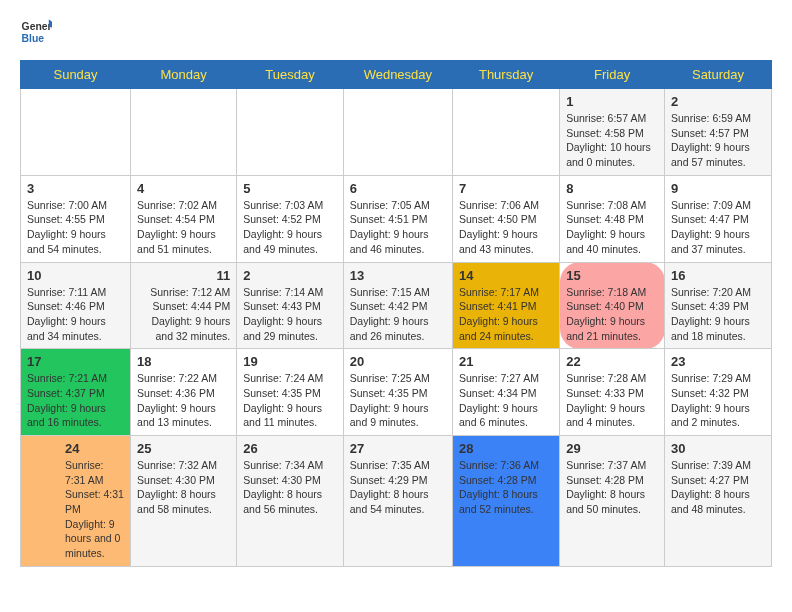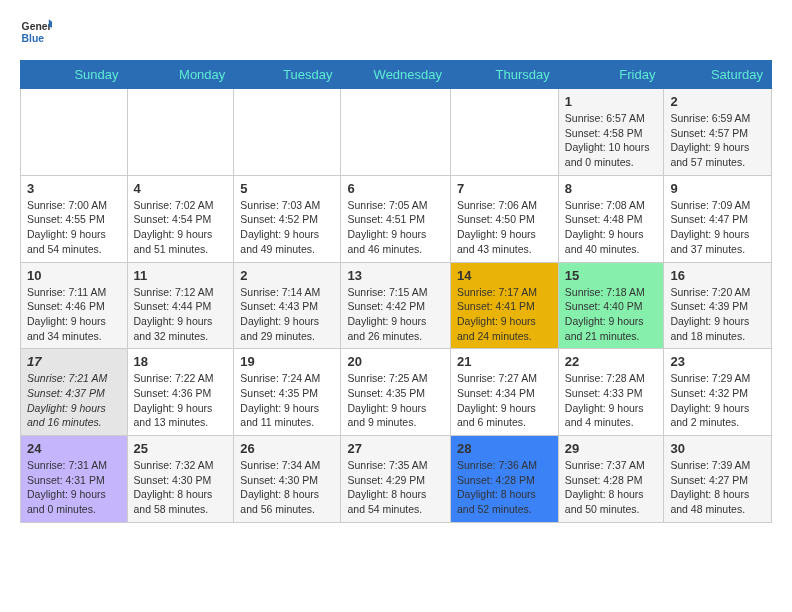--- a/index.html
+++ b/index.html
@@ -39,25 +39,25 @@
       color: #555;
       margin-top: 2px;
     }
     .calendar-table {
       width: 100%;
       border-collapse: collapse;
       font-size: 11px;
     }
     .calendar-table thead tr th {
       background-color: #2a6db5;
-      color: #5eead4;
+      color: #fde047;
       font-size: 13px;
       font-weight: normal;
       padding: 6px 8px;
-      text-align: right;
+      text-align: center;
       border: 1px solid #2a6db5;
     }
     .calendar-table tbody tr td {
       border: 1px solid #ccc;
       vertical-align: top;
       padding: 5px 6px;
       width: 113px;
       min-height: 80px;
       background: #fff;
     }
@@ -181,21 +181,21 @@
 Daylight: 9 hours and 37 minutes.</div>
         </td>
       </tr>
       <tr>
         <td style="background: rgb(245, 245, 245);">
           <div class="day-number">10</div>
           <div class="day-info">Sunrise: 7:11 AM
 Sunset: 4:46 PM
 Daylight: 9 hours and 34 minutes.</div>
         </td>
-        <td style="background: rgb(245, 245, 245);">
+        <td style="background: rgb(245, 245, 245); text-align: right;">
           <div class="day-number">11</div>
           <div class="day-info">Sunrise: 7:12 AM
 Sunset: 4:44 PM
 Daylight: 9 hours and 32 minutes.</div>
         </td>
         <td style="background: rgb(245, 245, 245);">
           <div class="day-number">2</div>
           <div class="day-info">Sunrise: 7:14 AM
 Sunset: 4:43 PM
 Daylight: 9 hours and 29 minutes.</div>
@@ -205,35 +205,35 @@
           <div class="day-info">Sunrise: 7:15 AM
 Sunset: 4:42 PM
 Daylight: 9 hours and 26 minutes.</div>
         </td>
         <td style="background: #eab308;">
           <div class="day-number">14</div>
           <div class="day-info">Sunrise: 7:17 AM
 Sunset: 4:41 PM
 Daylight: 9 hours and 24 minutes.</div>
         </td>
-        <td style="background: #86efac;">
+        <td style="background: #fca5a5; border-radius: 20px;">
           <div class="day-number">15</div>
           <div class="day-info">Sunrise: 7:18 AM
 Sunset: 4:40 PM
 Daylight: 9 hours and 21 minutes.</div>
         </td>
         <td style="background: rgb(245, 245, 245);">
           <div class="day-number">16</div>
           <div class="day-info">Sunrise: 7:20 AM
 Sunset: 4:39 PM
 Daylight: 9 hours and 18 minutes.</div>
         </td>
       </tr>
       <tr>
-        <td style="background: #e5e5e5; font-style: italic;">
+        <td style="background: #22c55e;">
           <div class="day-number">17</div>
           <div class="day-info">Sunrise: 7:21 AM
 Sunset: 4:37 PM
 Daylight: 9 hours and 16 minutes.</div>
         </td>
         <td style="background: rgb(255, 255, 255);">
           <div class="day-number">18</div>
           <div class="day-info">Sunrise: 7:22 AM
 Sunset: 4:36 PM
 Daylight: 9 hours and 13 minutes.</div>
@@ -263,21 +263,21 @@
 Daylight: 9 hours and 4 minutes.</div>
         </td>
         <td style="background: rgb(255, 255, 255);">
           <div class="day-number">23</div>
           <div class="day-info">Sunrise: 7:29 AM
 Sunset: 4:32 PM
 Daylight: 9 hours and 2 minutes.</div>
         </td>
       </tr>
       <tr>
-        <td style="background: #c4b5fd;">
+        <td style="background: #fdba74; padding-left: 44px;">
           <div class="day-number">24</div>
           <div class="day-info">Sunrise: 7:31 AM
 Sunset: 4:31 PM
 Daylight: 9 hours and 0 minutes.</div>
         </td>
         <td style="background: rgb(245, 245, 245);">
           <div class="day-number">25</div>
           <div class="day-info">Sunrise: 7:32 AM
 Sunset: 4:30 PM
 Daylight: 8 hours and 58 minutes.</div>

